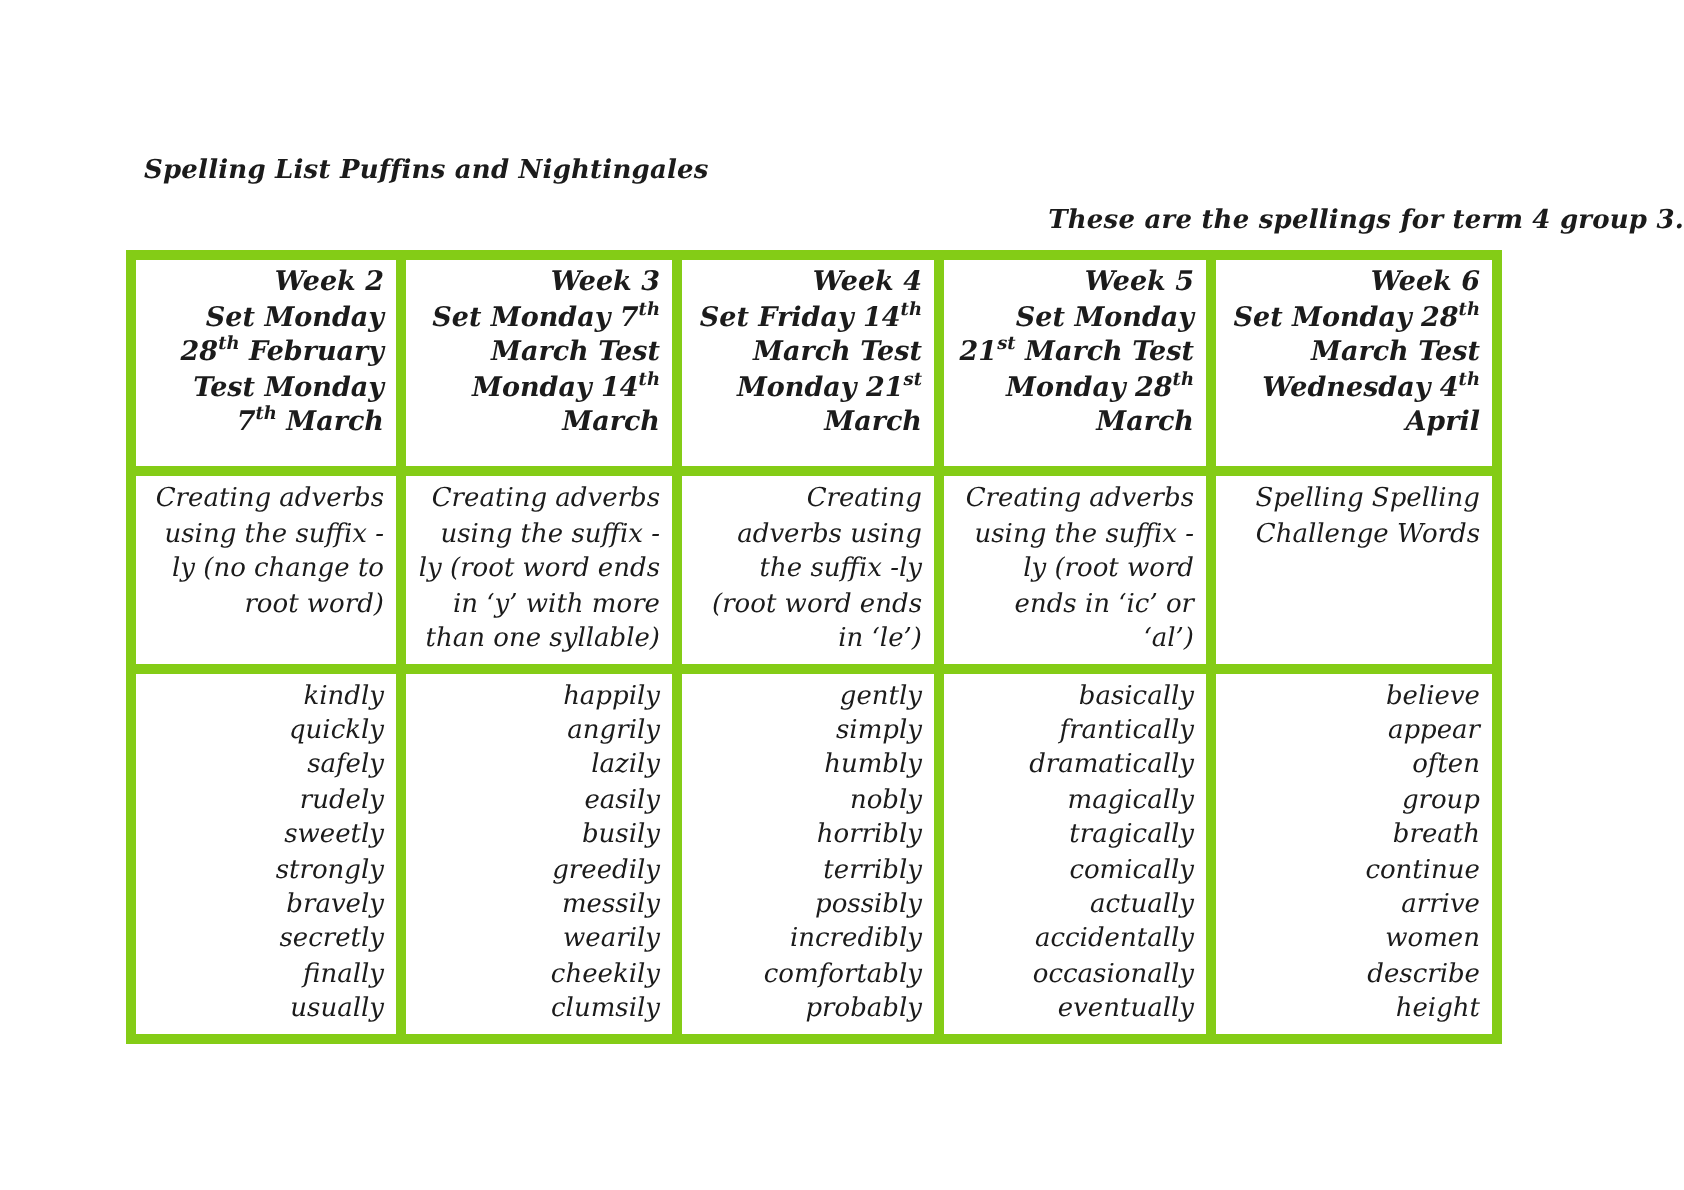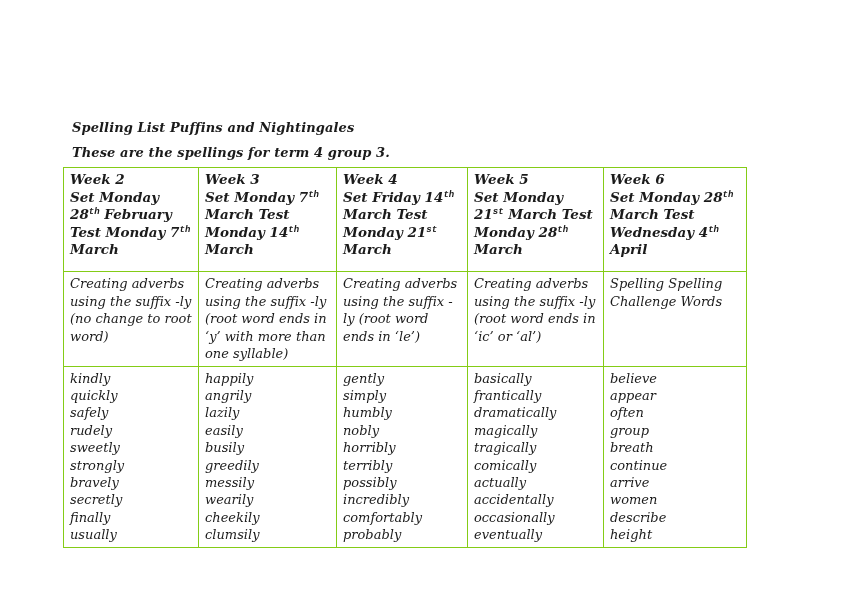--- a/index.html
+++ b/index.html
@@ -21,58 +21,58 @@
     height: 595px;
     background: #ffffff;
   }
   .doc-text {
     margin: 0 0 0 72px;
     font-weight: bold;
     font-size: 13px;
     line-height: 15px;
     letter-spacing: 0.1px;
   }
-  .doc-text.first { padding-top: 120px; }
-  .doc-text.second { margin-top: 10px; }
+  .doc-text.first { padding-top: 78px; }
+  .doc-text.second { margin-top: 10px; text-align: right; }
   .doc-text.third { margin-top: 9px; }
 
   table.spelling-table {
     margin: 7px 0 0 63px;
     border-collapse: collapse;
     table-layout: fixed;
     width: 683px;
   }
   table.spelling-table td {
-    border: 1px solid #84cc16;
+    border: 5px solid #84cc16;
     vertical-align: top;
     padding: 3px 6px 3px 6px;
     font-size: 13px;
     line-height: 17.5px;
     overflow: hidden;
+    text-align: right;
   }
   tr.header-row td {
     height: 97px;
     font-weight: bold;
     font-size: 13.5px;
     line-height: 17.5px;
   }
   tr.category-row td {
     height: 80px;
   }
   tr.words-row td {
     height: 166px;
     white-space: pre-line;
     line-height: 17.4px;
   }
   .wk { display: block; }
   sup {
     font-size: 9px;
     line-height: 0;
     vertical-align: super;
-    font-family: Liberation Mono, monospace;
   }
 </style>
 </head>
 <body>
 
 <div class="sheet">
 
   <p class="doc-text first">Spelling List Puffins and Nightingales</p>
   <p class="doc-text second">These are the spellings for term 4 group 3.</p>
 

